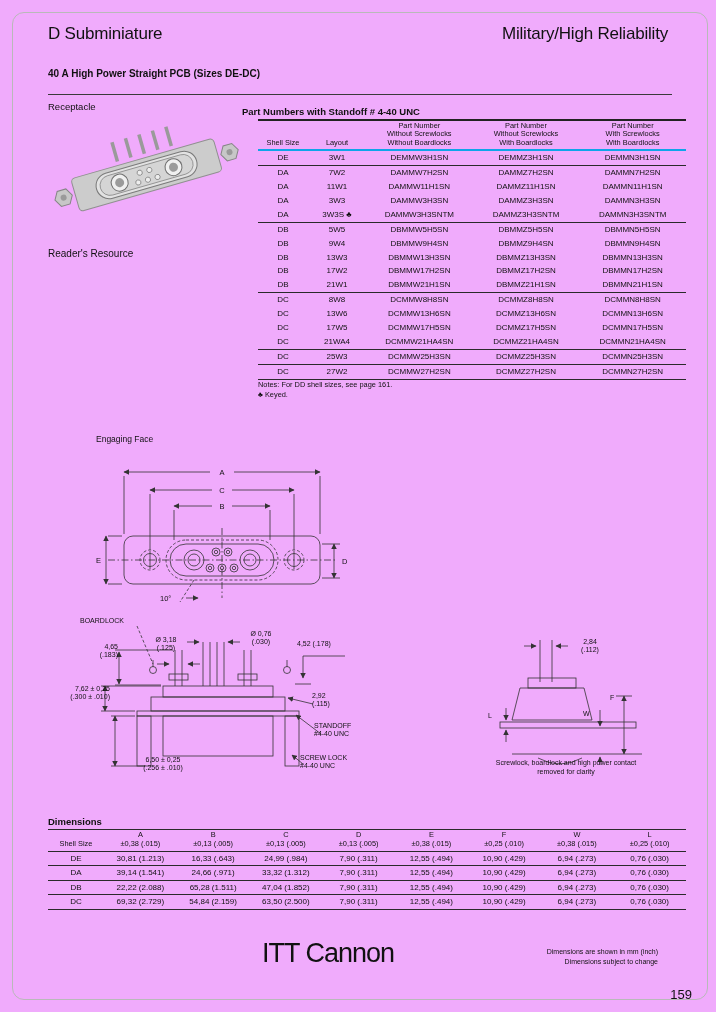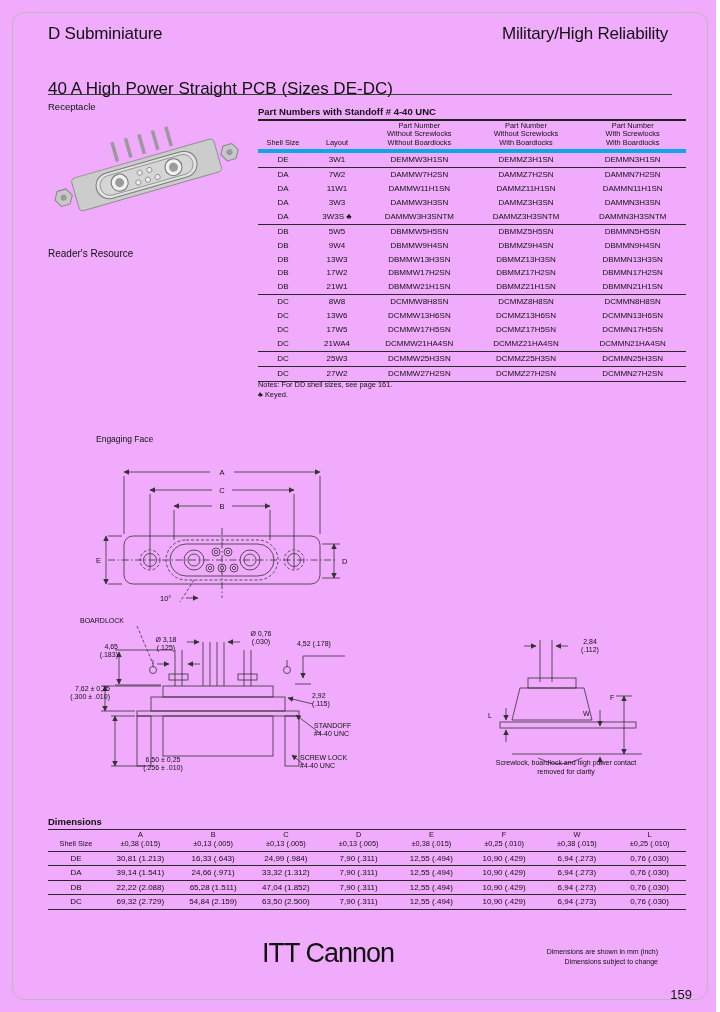--- a/index.html
+++ b/index.html
@@ -2,31 +2,31 @@
 <html><head>
 <meta charset="utf-8">
 <style>
   html,body{margin:0;padding:0;background:#fff;}
   .page{position:relative;width:716px;height:1012px;background:#f0abfc;overflow:hidden;
         font-family:"Liberation Sans",sans-serif;color:#111;}
   .abs{position:absolute;}
   .frame{left:12px;top:12px;width:694px;height:986px;border:1px solid #b9b9b9;border-radius:12px;}
   .hdr-left{left:48px;top:24px;font-size:17px;letter-spacing:-0.2px;}
   .hdr-right{right:48px;top:24px;font-size:17px;letter-spacing:-0.2px;text-align:right;}
-  .sec-title{left:48px;top:79px;font-size:17px;font-weight:400;}
+  .sec-title{left:48px;top:68px;font-size:10px;font-weight:700;}
   .sec-rule{left:48px;top:94px;width:624px;border-top:1px solid #3a3a3a;}
   .receptacle-label{left:48px;top:101px;font-size:9.5px;}
   .rr-title{left:48px;top:248px;font-size:10px;}
   .rr-items{left:62px;top:262px;}
   .rr-line{font-size:9.5px;line-height:13px;white-space:nowrap;}
-  .pt-title{left:258px;top:106px;font-size:9.5px;font-weight:600;}
+  .pt-title{left:242px;top:106px;font-size:9.5px;font-weight:600;}
   .pt-rule{left:258px;top:119px;width:428px;border-top:2px solid #222;}
   #part-table{border-collapse:collapse;table-layout:fixed;left:258px;top:121px;width:428px;}
   #part-table th{font-weight:normal;font-size:7.4px;line-height:8.4px;text-align:center;
-    vertical-align:bottom;padding:1px 0 2px;border-bottom:4px solid #0ea5e9;}
+    vertical-align:bottom;padding:1px 0 2px;border-bottom:2px solid #0ea5e9;}
   #part-table td{font-size:8px;text-align:center;height:13.9px;line-height:13.9px;padding:0;white-space:nowrap;}
   #part-table tr.sep td{border-bottom:1px solid #2a2a2a;}
   .pt-notes{left:258px;top:380px;font-size:7.4px;line-height:9.5px;}
   .ef-title{left:96px;top:434px;width:250px;text-align:left;font-size:8.5px;}
   .dt-title{left:48px;top:816px;font-size:9.5px;font-weight:600;}
   #dim-table{border-collapse:collapse;table-layout:fixed;left:48px;top:829px;width:638px;border-top:1px solid #2a2a2a;}
   #dim-table th{font-weight:normal;font-size:7.4px;line-height:8.8px;text-align:center;
     vertical-align:bottom;padding:1px 0 2px;border-bottom:1px solid #2a2a2a;}
   #dim-table td{font-size:8px;text-align:center;height:13.5px;line-height:13.5px;padding:0;
     border-bottom:1px solid #2a2a2a;white-space:nowrap;}

